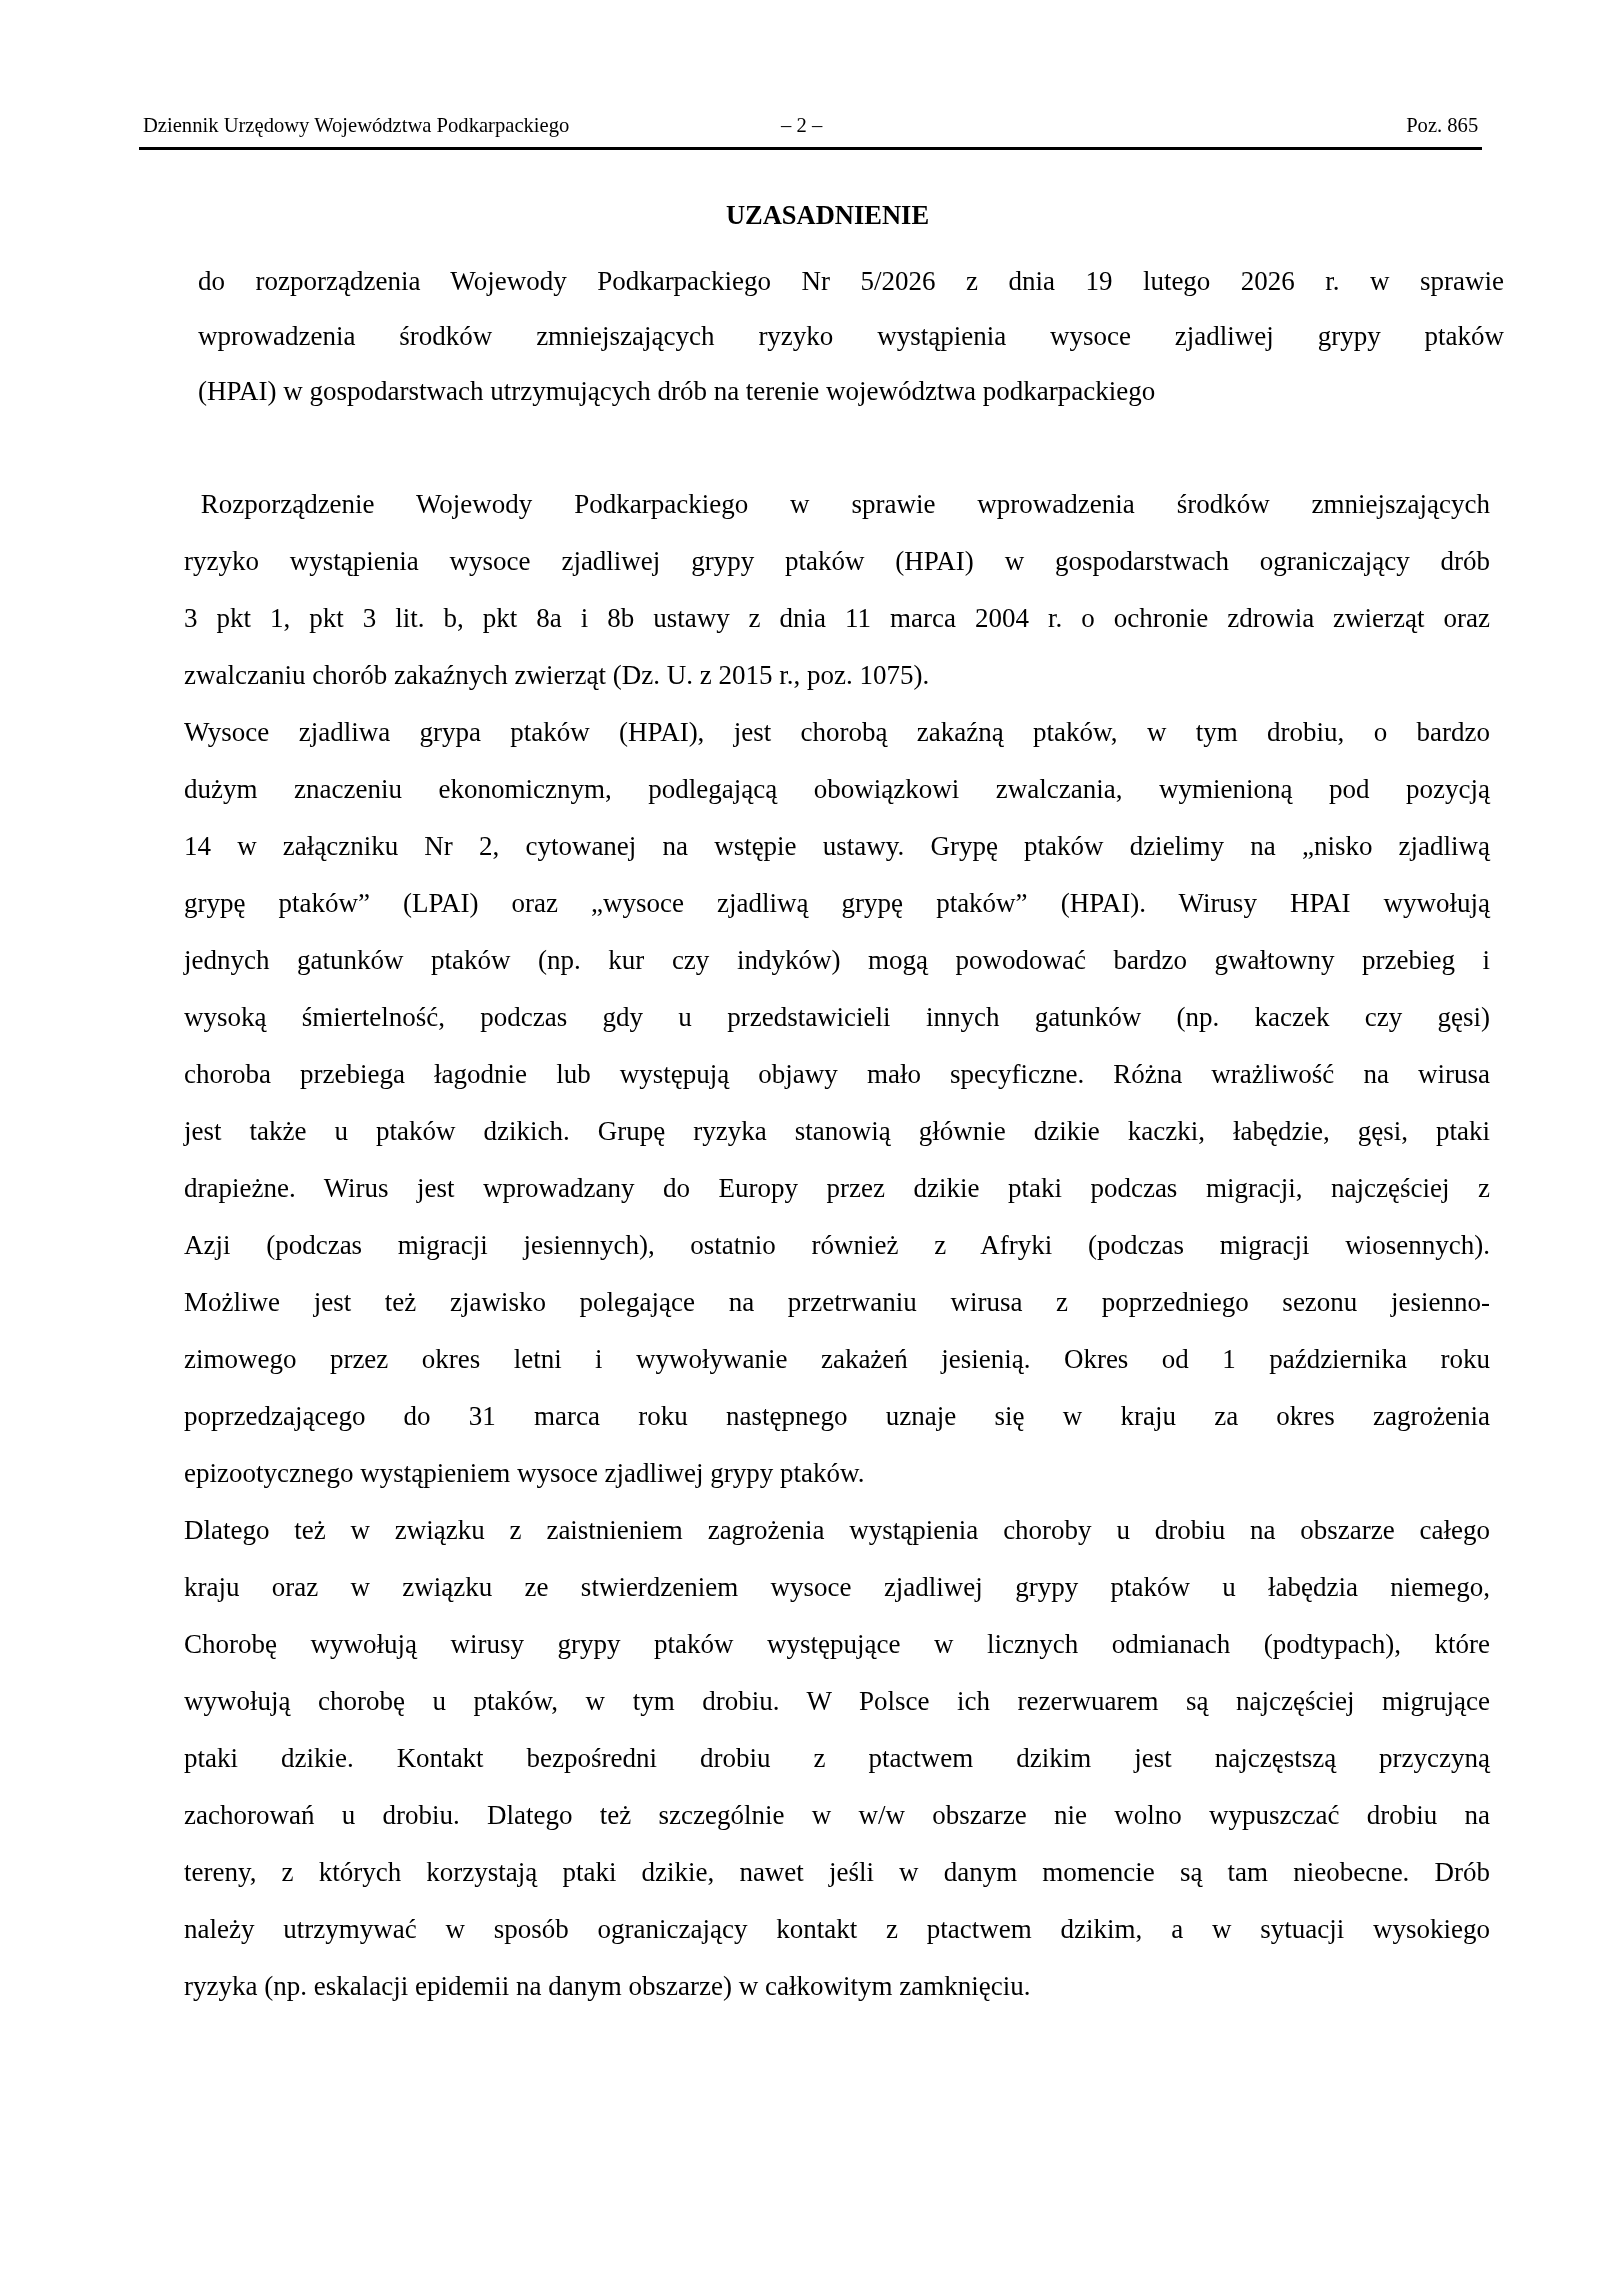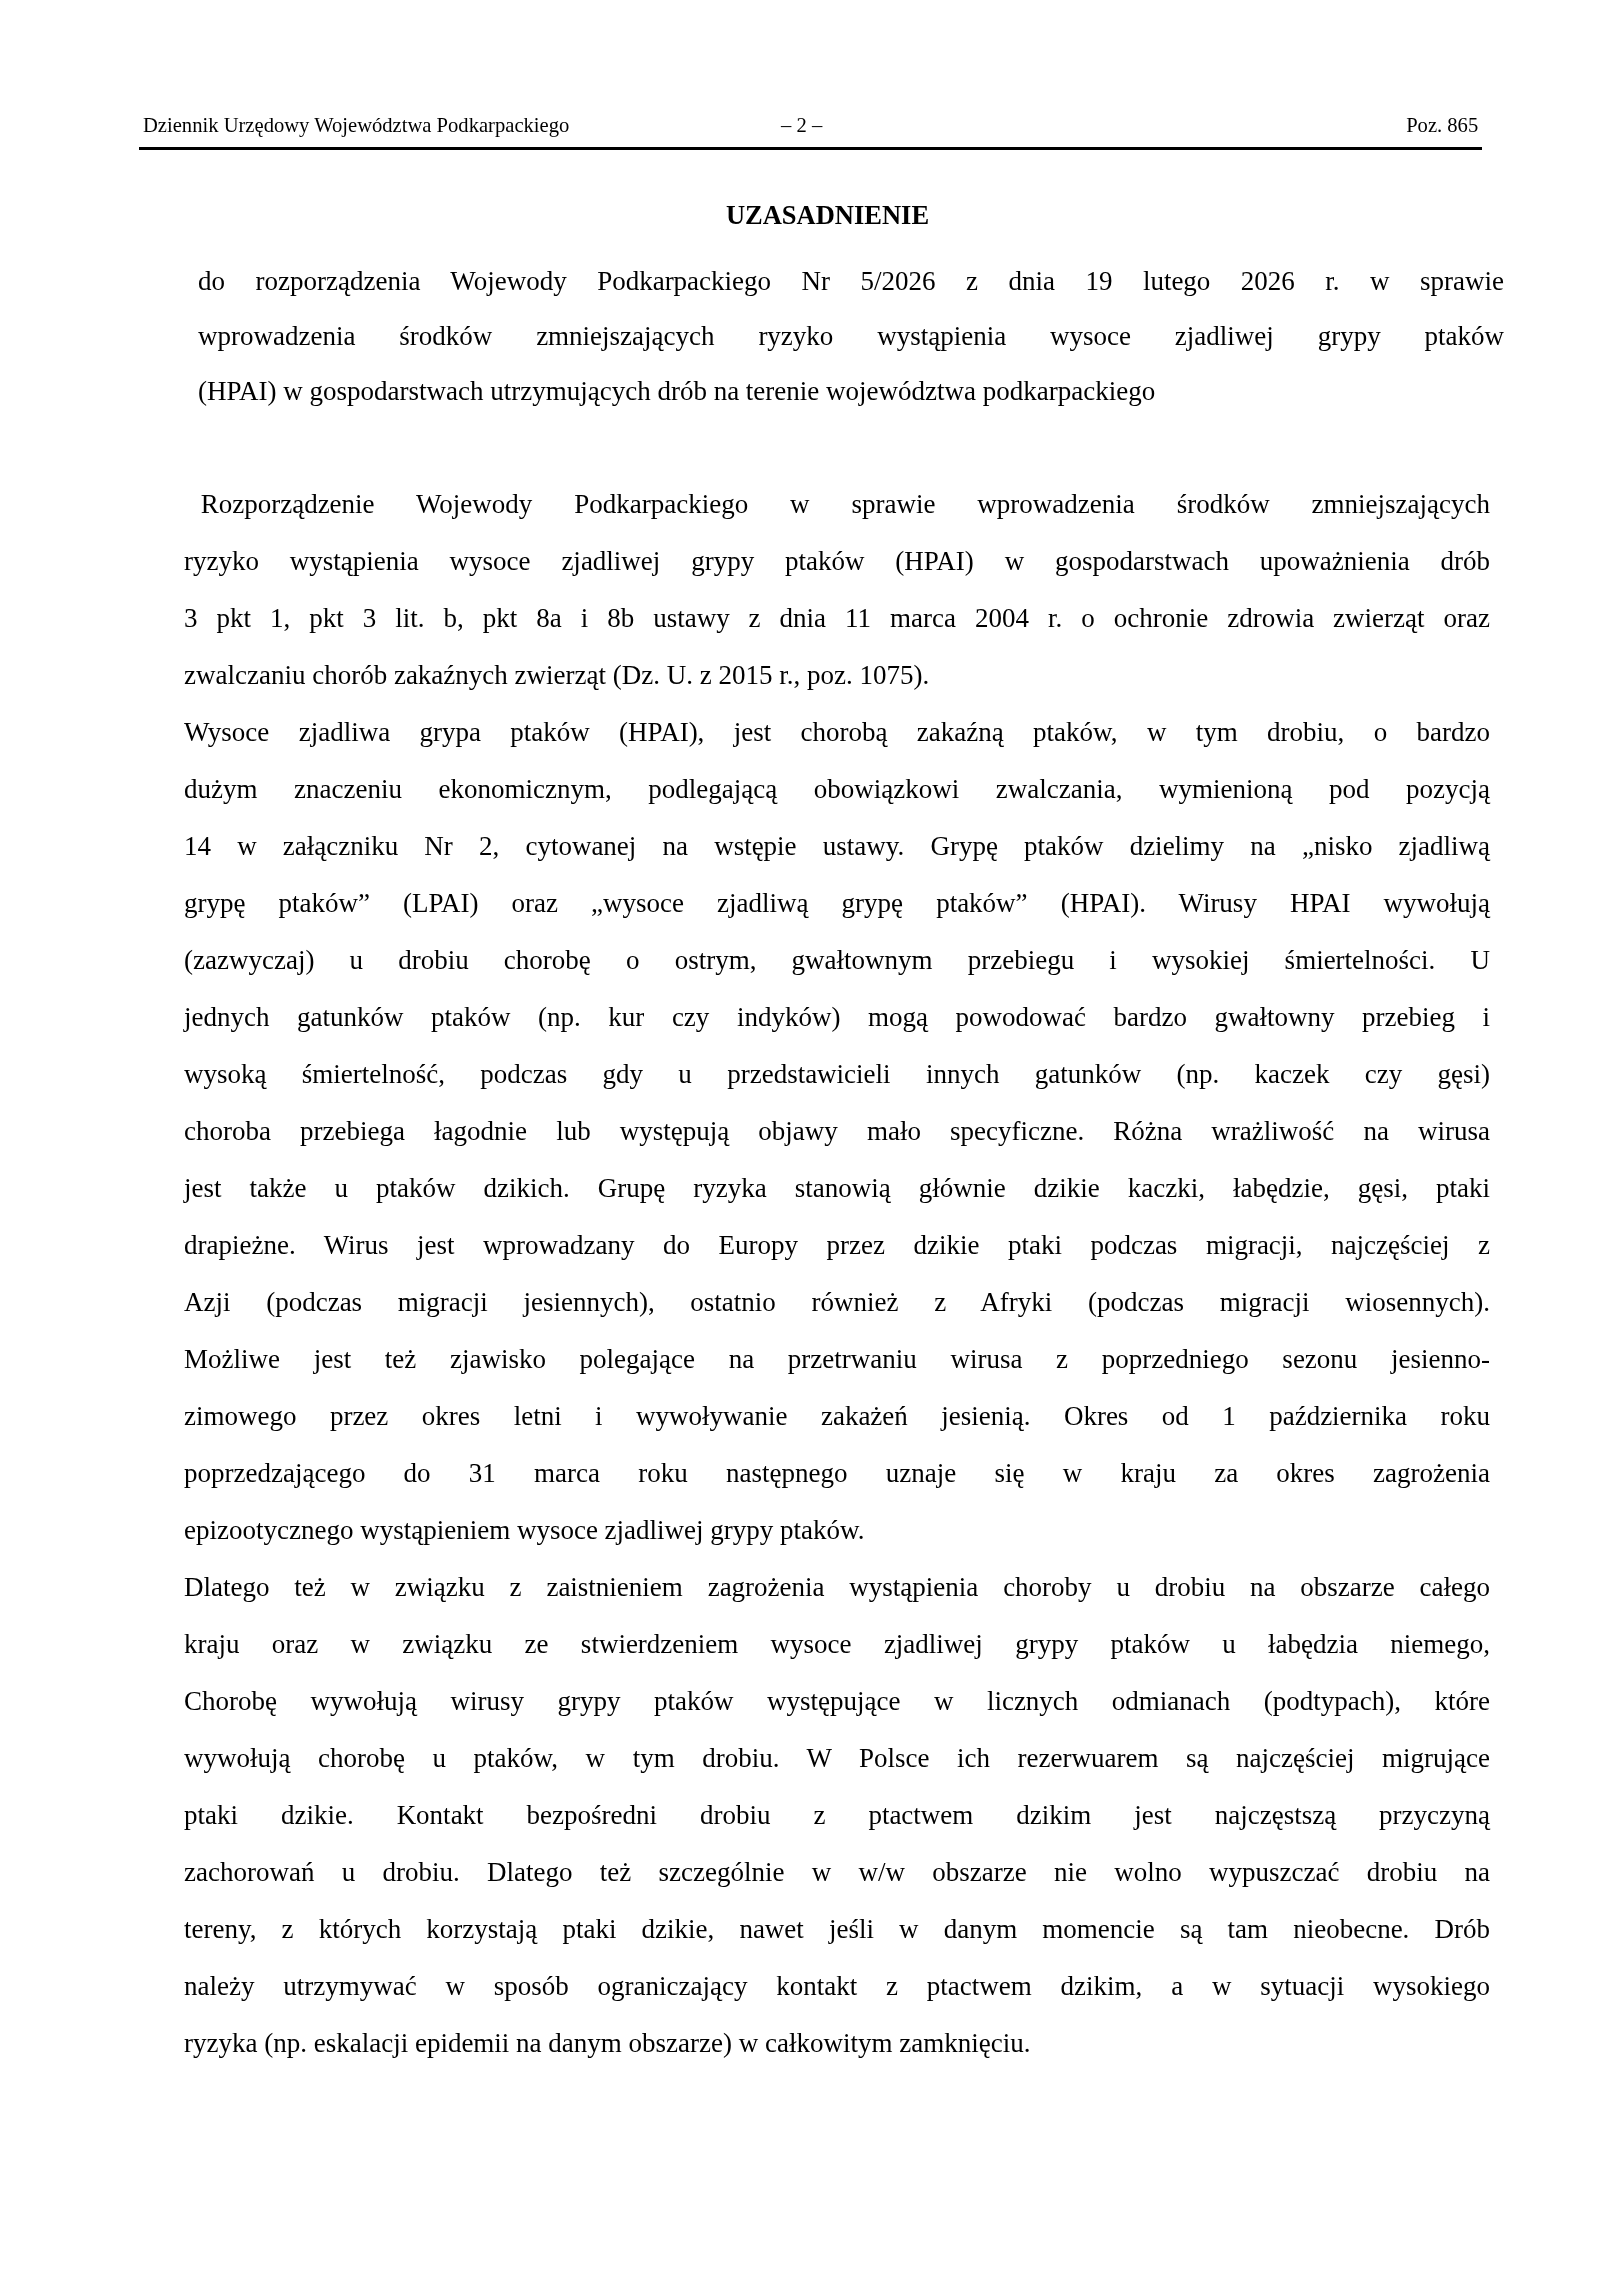--- a/index.html
+++ b/index.html
@@ -37,30 +37,29 @@
 
 <div class="subtitle">
   <span>do rozporządzenia Wojewody Podkarpackiego Nr 5/2026 z dnia 19 lutego 2026 r. w sprawie</span>
   <span>wprowadzenia środków zmniejszających ryzyko wystąpienia wysoce zjadliwej grypy ptaków</span>
   <span class="last">(HPAI) w gospodarstwach utrzymujących drób na terenie województwa podkarpackiego</span>
 </div>
 
 <div class="body" id="body">
     <div>
       <span class="line indent">Rozporządzenie Wojewody Podkarpackiego w sprawie wprowadzenia środków zmniejszających</span>
-      <span class="line">ryzyko wystąpienia wysoce zjadliwej grypy ptaków (HPAI) w gospodarstwach upoważnienia drób</span>
+      <span class="line">ryzyko wystąpienia wysoce zjadliwej grypy ptaków (HPAI) w gospodarstwach ograniczający drób</span>
       <span class="line">3 pkt 1, pkt 3 lit. b, pkt 8a i 8b ustawy z dnia 11 marca 2004 r. o ochronie zdrowia zwierząt oraz</span>
       <span class="line last">zwalczaniu chorób zakaźnych zwierząt (Dz. U. z 2015 r., poz. 1075).</span>
     </div>
     <div>
       <span class="line">Wysoce zjadliwa grypa ptaków (HPAI), jest chorobą zakaźną ptaków, w tym drobiu, o bardzo</span>
       <span class="line">dużym znaczeniu ekonomicznym, podlegającą obowiązkowi zwalczania, wymienioną pod pozycją</span>
       <span class="line">14 w załączniku Nr 2, cytowanej na wstępie ustawy. Grypę ptaków dzielimy na „nisko zjadliwą</span>
       <span class="line">grypę ptaków” (LPAI) oraz „wysoce zjadliwą grypę ptaków” (HPAI). Wirusy HPAI wywołują</span>
-      <span class="line">(zazwyczaj) u drobiu chorobę o ostrym, gwałtownym przebiegu i wysokiej śmiertelności. U</span>
       <span class="line">jednych gatunków ptaków (np. kur czy indyków) mogą powodować bardzo gwałtowny przebieg i</span>
       <span class="line">wysoką śmiertelność, podczas gdy u przedstawicieli innych gatunków (np. kaczek czy gęsi)</span>
       <span class="line">choroba przebiega łagodnie lub występują objawy mało specyficzne. Różna wrażliwość na wirusa</span>
       <span class="line">jest także u ptaków dzikich. Grupę ryzyka stanowią głównie dzikie kaczki, łabędzie, gęsi, ptaki</span>
       <span class="line">drapieżne. Wirus jest wprowadzany do Europy przez dzikie ptaki podczas migracji, najczęściej z</span>
       <span class="line">Azji (podczas migracji jesiennych), ostatnio również z Afryki (podczas migracji wiosennych).</span>
       <span class="line">Możliwe jest też zjawisko polegające na przetrwaniu wirusa z poprzedniego sezonu jesienno-</span>
       <span class="line">zimowego przez okres letni i wywoływanie zakażeń jesienią. Okres od 1 października roku</span>
       <span class="line">poprzedzającego do 31 marca roku następnego uznaje się w kraju za okres zagrożenia</span>
       <span class="line last">epizootycznego wystąpieniem wysoce zjadliwej grypy ptaków.</span>

